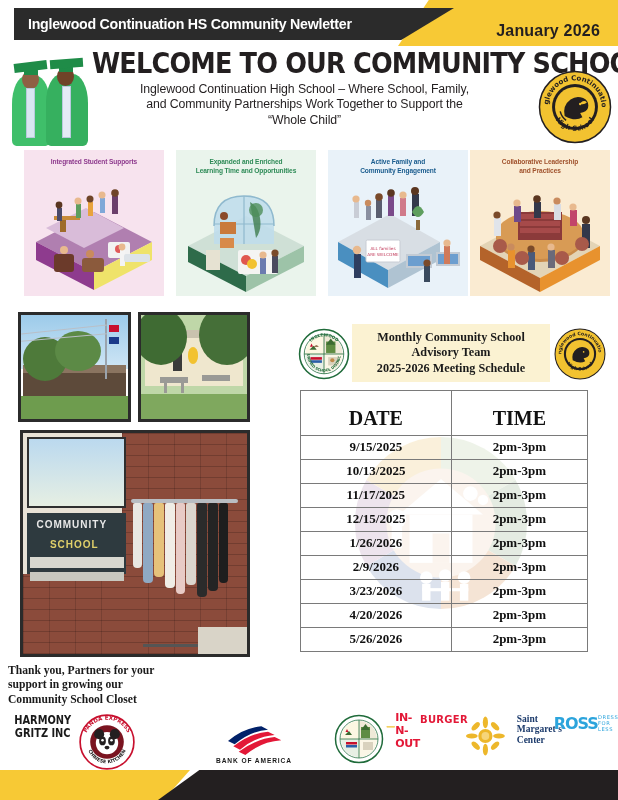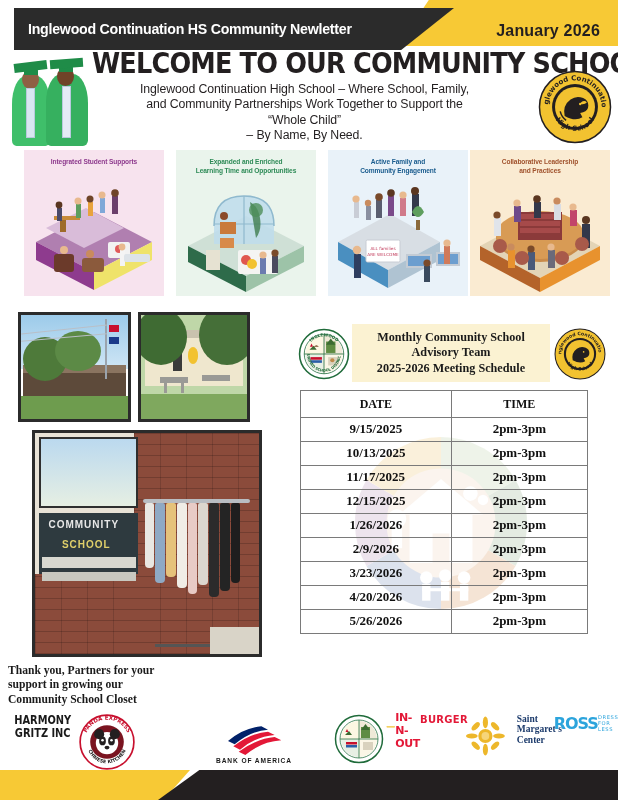--- a/index.html
+++ b/index.html
@@ -11,21 +11,21 @@
   .page { position:relative; width:618px; height:800px; }
 
   
   .header { position:absolute; left:0; top:0; width:618px; height:48px; }
   .hdr-yellow {
     position:absolute; right:0; top:0; width:220px; height:46px;
     background:#F7C935;
     clip-path: polygon(14% 0, 100% 0, 100% 100%, 0 100%);
   }
   .hdr-black {
-    position:absolute; left:14px; top:8px; width:440px; height:42px;
+    position:absolute; left:14px; top:8px; width:440px; height:32px;
     background:#2B2B2B;
     clip-path: polygon(0 0, 100% 0, 88% 100%, 0 100%);
     display:flex; align-items:center;
   }
   .hdr-title {
     color:#ffffff; font-size:14.2px; font-weight:600;
     letter-spacing:-0.25px; padding-left:14px; white-space:nowrap;
   }
   .hdr-date {
     position:absolute; right:18px; top:22px;
@@ -82,21 +82,21 @@
   .p1 .panel-title { color:#8E3B8E; }
   .p2 .panel-title { color:#2E8B57; }
   .p3 .panel-title { color:#1A5C8E; }
   .p4 .panel-title { color:#A0522D; }
 
   
   .photos { position:absolute; left:18px; top:312px; width:272px; height:348px; }
   .ph { position:absolute; border:3px solid #2B2B2B; overflow:hidden; }
   .ph-a { left:0; top:0; width:113px; height:110px; }
   .ph-b { left:120px; top:0; width:112px; height:110px; }
-  .ph-c { left:2px; top:118px; width:230px; height:227px;margin-left:12px; }
+  .ph-c { left:2px; top:118px; width:230px; height:227px; }
   .sky { position:absolute; left:0; top:0; width:100%; height:52%;
          background:linear-gradient(#9CCBEA, #CFE6F5); }
   .lawn { position:absolute; left:0; bottom:0; width:100%; height:22%; background:#6E9C4E; }
   .bldg1 { position:absolute; left:2%; bottom:22%; width:96%; height:28%; background:#5D4A3A; }
   .bldg1b { position:absolute; left:2%; bottom:44%; width:96%; height:8%; background:#8A7460; }
   .tree { position:absolute; border-radius:50%; background:#4E7A3A; }
   .pole { position:absolute; width:2px; background:#9aa3ad; }
   .wire { position:absolute; height:1px; background:#b9bfc7; }
   .flag { position:absolute; width:10px; height:7px; background:#C8102E; }
   .bldg2 { position:absolute; left:4%; top:22%; width:92%; height:46%; background:#EFE7CE; }
@@ -146,21 +146,21 @@
     opacity:.30; pointer-events:none;
   }
   table.sched-table {
     position:relative; width:288px; border-collapse:collapse;
     background:transparent; z-index:2;
   }
   table.sched-table th, table.sched-table td {
     border:1px solid #7a7a7a; text-align:center;
     font-family:"Liberation Serif", serif; font-weight:bold; color:#111;
   }
-  table.sched-table th { font-size:12px; padding:6px 0 5px; }
+  table.sched-table th { font-size:20px; padding:16px 0 5px; }
   table.sched-table td { font-size:13px; padding:3px 0 4px; }
 
   
   .sponsors { position:absolute; left:0; top:714px; width:618px; height:58px; }
   .sp { position:absolute; top:0; height:58px; display:flex; align-items:flex-start; justify-content:center; }
 
   
   .footer { position:absolute; left:0; bottom:0; width:618px; height:33px; }
   .ft-yellow { position:absolute; left:0; bottom:0; width:190px; height:30px; background:#F7C935;
                clip-path:polygon(0 0, 100% 0, 86% 100%, 0 100%); }
@@ -195,21 +195,20 @@
       <div class="stole1"></div>
         <div class="stole2"></div>
     </div>
 
     <div class="main-title">WELCOME TO OUR COMMUNITY SCHOOL</div>
 
     <div class="sub-title">
       <div>Inglewood Continuation High School – Where School, Family,</div>
       <div>and Community Partnerships Work Together to Support the</div>
       <div>“Whole Child”</div>
-      <div>– By Name, By Need.</div>
     </div>
 
     <svg class="school-seal" viewBox="0 0 100 100">
       <circle cx="50" cy="50" r="48" fill="#F2C230" stroke="#231F20" stroke-width="2"></circle>
       <circle cx="50" cy="50" r="31" fill="#231F20"></circle>
       <circle cx="50" cy="50" r="27" fill="#F2C230"></circle>
       <path d="M36 62 q-3-14 8-22 q8-6 17-2 q7 3 7 10 q0 7-7 9 l-4 1 l3 6 q-10 6-24-2z" fill="#231F20"></path>
       <path d="M58 44 q5-4 8 0 q-3 3-8 2z" fill="#F2C230"></path>
       <circle cx="57" cy="46" r="1.6" fill="#F2C230"></circle>
       <path d="M30 56 q2 8 8 12" stroke="#231F20" stroke-width="2" fill="none"></path>

